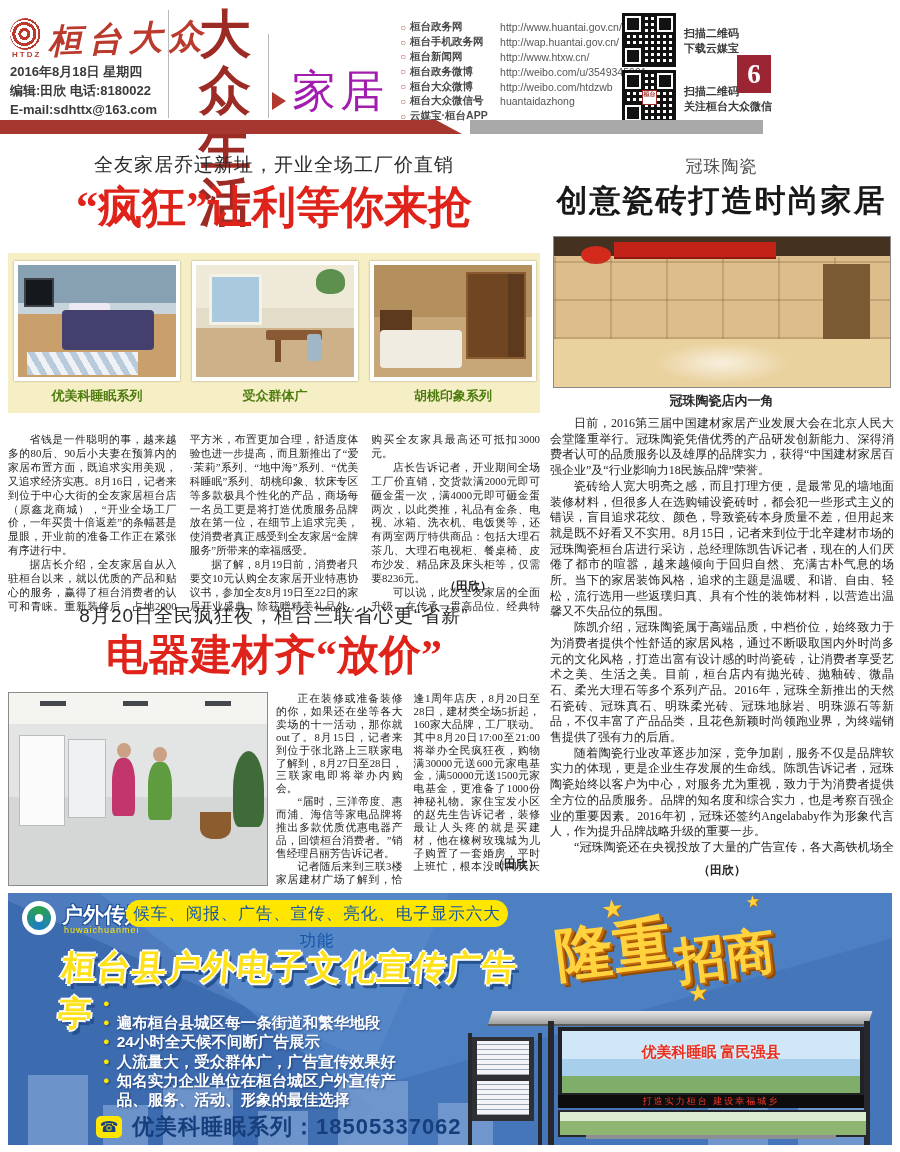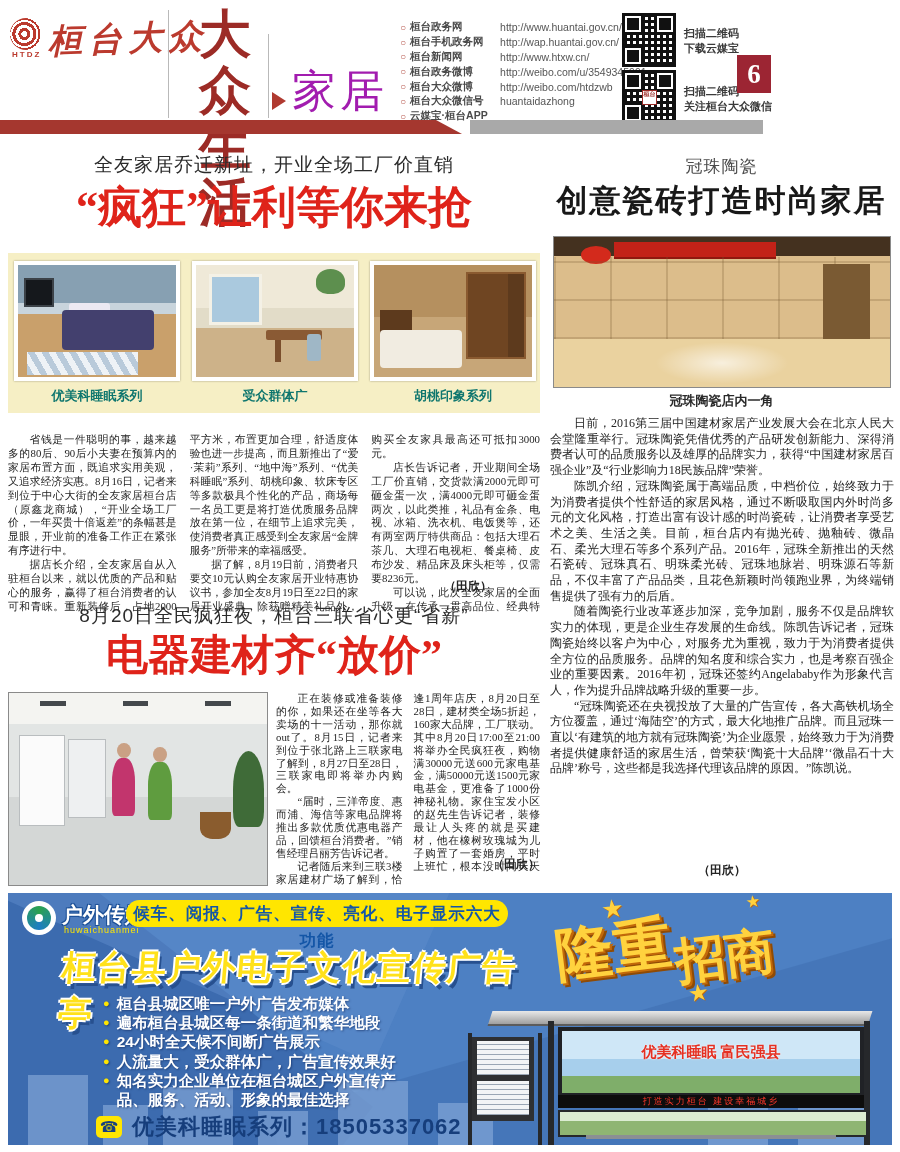--- a/index.html
+++ b/index.html
@@ -47,21 +47,21 @@
   .bodytext p{margin:0;text-indent:2em;}
   .byline{font-family:"Liberation Serif",serif;font-weight:bold;font-size:12px;color:#242424;}
 
   
   .a1-kicker{left:8px;top:152px;width:532px;}
   .a1-headline{left:8px;top:178px;width:532px;font-size:44px;}
   .photo-strip{left:8px;top:253px;width:532px;height:160px;background:#f6efc5;}
   .photo{position:absolute;top:8px;width:158px;height:112px;border:4px solid #fff;
          box-shadow:0 0 2px rgba(0,0,0,.35);overflow:hidden;}
   .caption{position:absolute;top:134px;width:174px;text-align:center;font-size:13px;
-           font-weight:bold;color:#0f766e;}
+           font-weight:bold;color:#4d7c0f;}
   .a1-body{left:8px;top:433px;width:532px;height:181px;font-size:10.8px;line-height:13.9px;
            column-count:3;column-gap:13px;}
   .a1-byline{left:408px;top:578px;width:120px;text-align:center;}
 
   
   .a2-kicker{left:8px;top:603px;width:532px;}
   .a2-headline{left:8px;top:627px;width:532px;font-size:42px;}
   .a2-photo{left:8px;top:692px;width:258px;height:192px;border:1px solid #8a8a8a;overflow:hidden;}
   .a2-body{left:276px;top:692px;width:264px;height:196px;font-size:10.8px;line-height:12.9px;
            column-count:2;column-gap:11px;}
@@ -124,21 +124,21 @@
             transform:rotate(24deg);opacity:.5;}
   .city{position:absolute;bottom:0;background:#85a9d8;opacity:.65;}
   .ad-logo-icon{position:absolute;left:14px;top:8px;width:34px;height:34px;border-radius:50%;background:#fff;}
   .ad-logo-swirl{position:absolute;left:5px;top:5px;width:24px;height:24px;border-radius:50%;
                  background:conic-gradient(#2ba14e,#1d7ec2,#2ba14e);}
   .ad-logo-dot{position:absolute;left:13px;top:13px;width:8px;height:8px;border-radius:50%;background:#fff;}
   .ad-logo-name{position:absolute;left:54px;top:8px;font-size:21px;font-weight:bold;color:#fff;
                 text-shadow:1px 1px 0 #1b4f96,-1px 1px 0 #1b4f96,1px -1px 0 #1b4f96,-1px -1px 0 #1b4f96;}
   .ad-logo-sub{position:absolute;left:56px;top:32px;font-size:9px;color:#ffe600;letter-spacing:1px;}
   .ad-pill{position:absolute;left:118px;top:7px;width:382px;height:27px;background:#ffe600;
-           border-radius:15px;color:#1456a7;font-weight:bold;font-size:16.5px;text-align:center;
+           border-radius:15px;color:#1456a7;font-weight:normal;font-size:16.5px;text-align:center;
            line-height:27px;letter-spacing:1px;}
   .ad-title{position:absolute;left:52px;top:52px;width:480px;font-size:34px;font-weight:bold;
             color:#ffe11a;letter-spacing:1px;transform:skewX(-5deg);
             text-shadow:2px 0 0 #fff,-2px 0 0 #fff,0 2px 0 #fff,0 -2px 0 #fff,4px 5px 0 #27508f;}
   .ad-promo{position:absolute;left:548px;top:2px;width:240px;height:112px;transform:rotate(-7deg);
             font-weight:bold;color:#ffd23e;
             text-shadow:2px 2px 0 #c2690a,4px 4px 0 #8f4b05;}
   .ad-promo .w1{position:absolute;left:0;top:8px;font-size:58px;}
   .ad-promo .w2{position:absolute;left:118px;top:34px;font-size:50px;}
   .ad-star{position:absolute;color:#ffd23e;text-shadow:1px 1px 0 #c2690a;}
@@ -171,20 +171,25 @@
 </style>
 </head>
 <body>
 
 <div id="page">
 
   <div class="abs" style="left:0;top:0;width:900px;height:138px;">
     <div class="abs logo-icon"></div>
     <div class="abs logo-cn">桓台大众</div>
     <div class="abs logo-sub">HTDZ</div>
+    <div class="abs mast-lines">
+      <div>2016年8月18日 星期四</div>
+      <div>编辑:田欣 电话:8180022</div>
+      <div>E-mail:sdhttx@163.com</div>
+    </div>
     <div class="abs vline" style="left:168px;"></div>
     <div class="abs sec-cn">
       <div>大众</div>
       <div>生活</div>
     </div>
     <div class="abs vline" style="left:268px;top:34px;height:84px;"></div>
     <div class="abs sec-arrow"></div>
     <div class="abs sec-sub">家居</div>
 
     <div class="abs links">
@@ -319,20 +324,21 @@
     <div class="s-banner"></div>
     <div class="s-lantern"></div>
     <div class="s-tiles"></div>
     <div class="s-door"></div>
     <div class="s-floor-glow"></div>
   </div>
   <div class="abs a3-caption">冠珠陶瓷店内一角</div>
 
   <div class="abs bodytext a3-body">
     <p>日前，2016第三届中国建材家居产业发展大会在北京人民大会堂隆重举行。冠珠陶瓷凭借优秀的产品研发创新能力、深得消费者认可的品质服务以及雄厚的品牌实力，获得“中国建材家居百强企业”及“行业影响力18民族品牌”荣誉。</p>
+    <p>瓷砖给人宽大明亮之感，而且打理方便，是最常见的墙地面装修材料，但很多人在选购铺设瓷砖时，都会犯一些形式主义的错误，盲目追求花纹、颜色，导致瓷砖本身质量不差，但用起来就是既不好看又不实用。8月15日，记者来到位于北辛建材市场的冠珠陶瓷桓台店进行采访，总经理陈凯告诉记者，现在的人们厌倦了都市的喧嚣，越来越倾向于回归自然、充满古朴气息的场所。当下的家居装饰风格，追求的主题是温暖、和谐、自由、轻松，流行选用一些返璞归真、具有个性的装饰材料，以营造出温馨又不失品位的氛围。</p>
     <p>陈凯介绍，冠珠陶瓷属于高端品质，中档价位，始终致力于为消费者提供个性舒适的家居风格，通过不断吸取国内外时尚多元的文化风格，打造出富有设计感的时尚瓷砖，让消费者享受艺术之美、生活之美。目前，桓台店内有抛光砖、抛釉砖、微晶石、柔光大理石等多个系列产品。2016年，冠珠全新推出的天然石瓷砖、冠珠真石、明珠柔光砖、冠珠地脉岩、明珠源石等新品，不仅丰富了产品品类，且花色新颖时尚领跑业界，为终端销售提供了强有力的后盾。</p>
     <p>随着陶瓷行业改革逐步加深，竞争加剧，服务不仅是品牌软实力的体现，更是企业生存发展的生命线。陈凯告诉记者，冠珠陶瓷始终以客户为中心，对服务尤为重视，致力于为消费者提供全方位的品质服务。品牌的知名度和综合实力，也是考察百强企业的重要因素。2016年初，冠珠还签约Angelababy作为形象代言人，作为提升品牌战略升级的重要一步。</p>
     <p>“冠珠陶瓷还在央视投放了大量的广告宣传，各大高铁机场全方位覆盖，通过‘海陆空’的方式，最大化地推广品牌。而且冠珠一直以‘有建筑的地方就有冠珠陶瓷’为企业愿景，始终致力于为消费者提供健康舒适的家居生活，曾荣获‘陶瓷十大品牌’‘微晶石十大品牌’称号，这些都是我选择代理该品牌的原因。”陈凯说。</p>
   </div>
   <div class="abs byline a3-byline">（田欣）</div>
 
   <div class="abs ad">
     <div class="ad-poly1"></div>
     <div class="ad-poly2"></div>
     <div class="ad-poly3"></div>
@@ -359,21 +365,20 @@
       <span class="ad-star" style="left:52px;top:-6px;font-size:22px;">★</span>
       <span class="ad-star" style="left:196px;top:8px;font-size:14px;">★</span>
       <span class="w1">隆重</span>
       <span class="w2">招商</span>
       <span class="ad-star" style="left:128px;top:88px;font-size:20px;">★</span>
     </div>
 
     <div class="ad-bullets">
       <div class="ad-bullet">
           <span class="dot">●</span>
-          <span>桓台县城区唯一户外广告发布媒体</span>
         </div>
       <div class="ad-bullet">
           <span class="dot">●</span>
           <span>遍布桓台县城区每一条街道和繁华地段</span>
         </div>
       <div class="ad-bullet">
           <span class="dot">●</span>
           <span>24小时全天候不间断广告展示</span>
         </div>
       <div class="ad-bullet">

